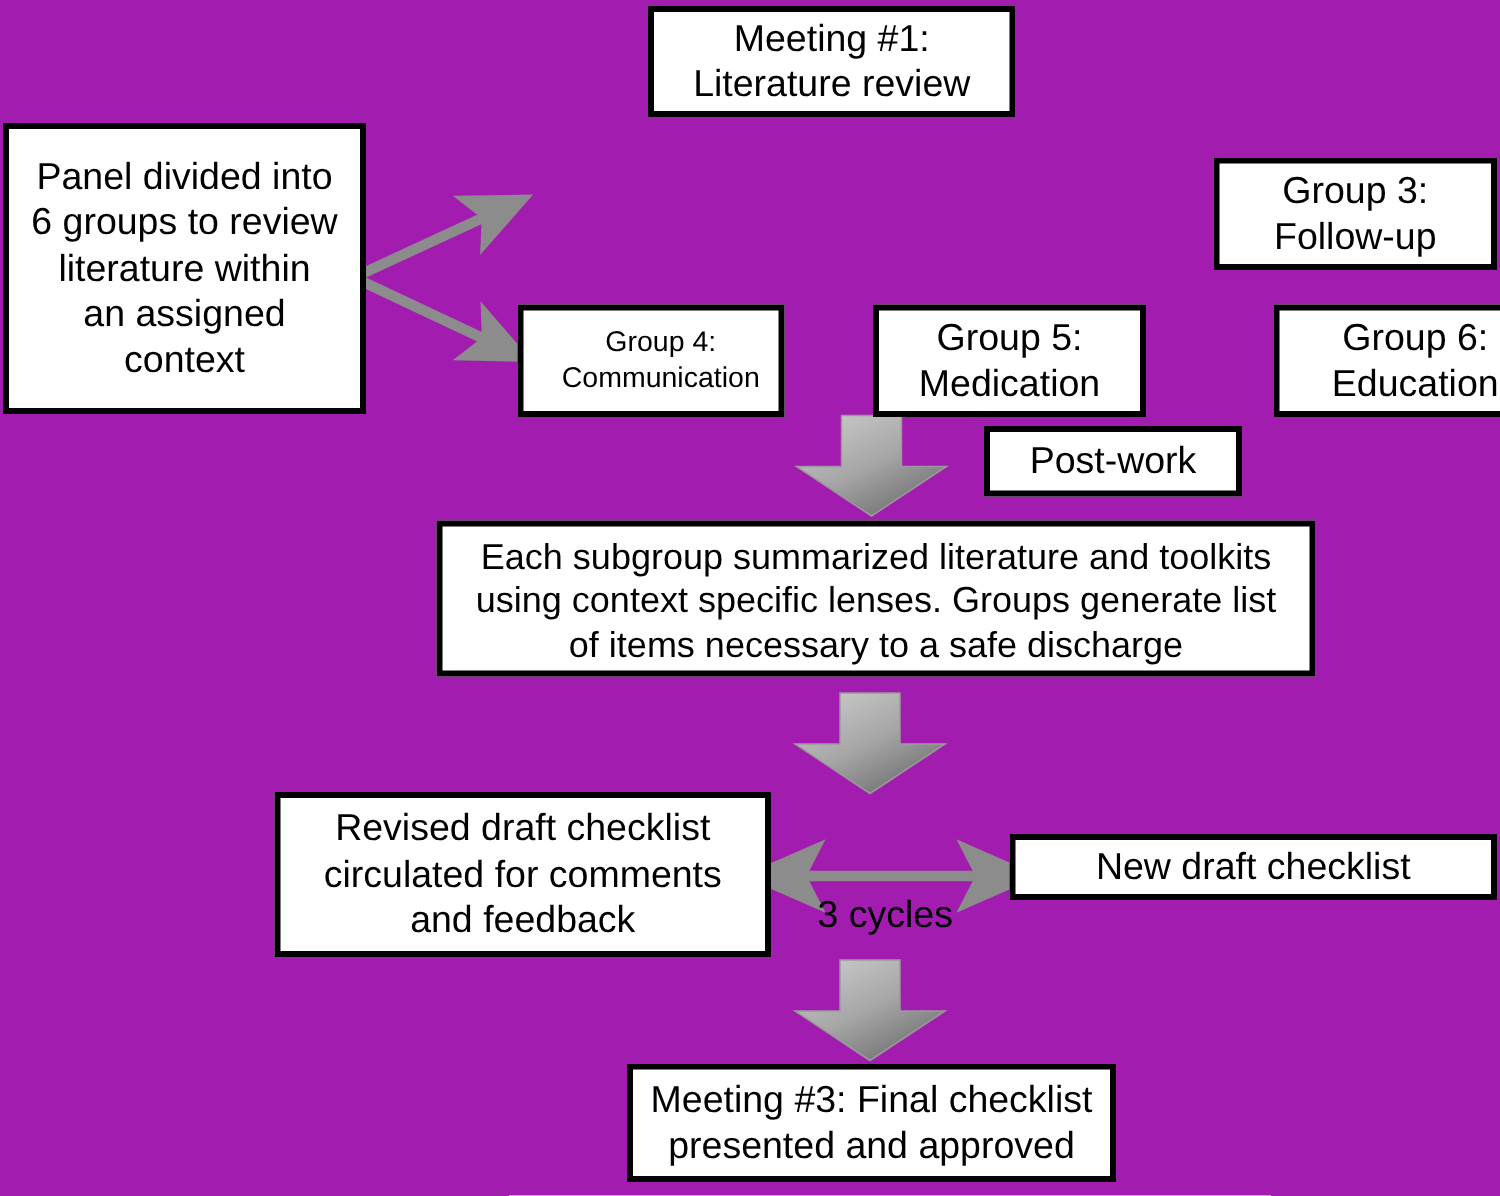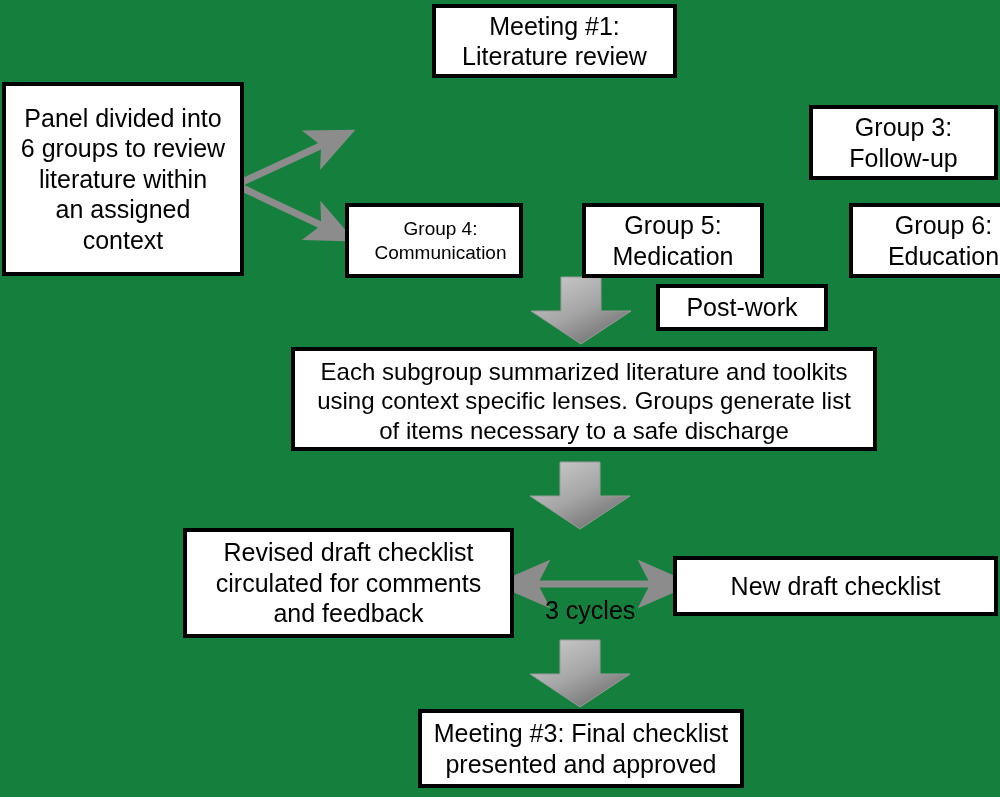--- a/index.html
+++ b/index.html
@@ -9,21 +9,21 @@
     background: #ffffff;
   }
   body {
     font-family: "Liberation Sans", sans-serif;
     color: #000000;
   }
   #canvas {
     position: relative;
     width: 1000px;
     height: 797px;
-    background: #15803d;
+    background: #a21caf;
     overflow: hidden;
   }
   .node {
     position: absolute;
     box-sizing: border-box;
     background: #ffffff;
     border: 4px solid #000000;
     display: flex;
     align-items: center;
     justify-content: center;
@@ -188,21 +188,21 @@
 using context specific lenses.  Groups generate list
 of items necessary to a safe discharge</span>
   </div>
 
   <div class="node" style="left:183px; top:528px; width:331px; height:110px;">
     <span class="txt">Revised draft checklist
 circulated for comments
 and feedback</span>
   </div>
 
-  <div class="node" style="left:673px; top:556px; width:325px; height:60px;">
+  <div class="node" style="left:673px; top:556px; width:325px; height:44px;">
     <span class="txt">New draft checklist</span>
   </div>
 
   <div class="node" style="left:418px; top:709px; width:326px; height:79px;">
     <span class="txt">Meeting #3: Final checklist
 presented and approved</span>
   </div>
 
   <div class="edge-label" style="left:545px; top:596px;">3 cycles</div>
 

